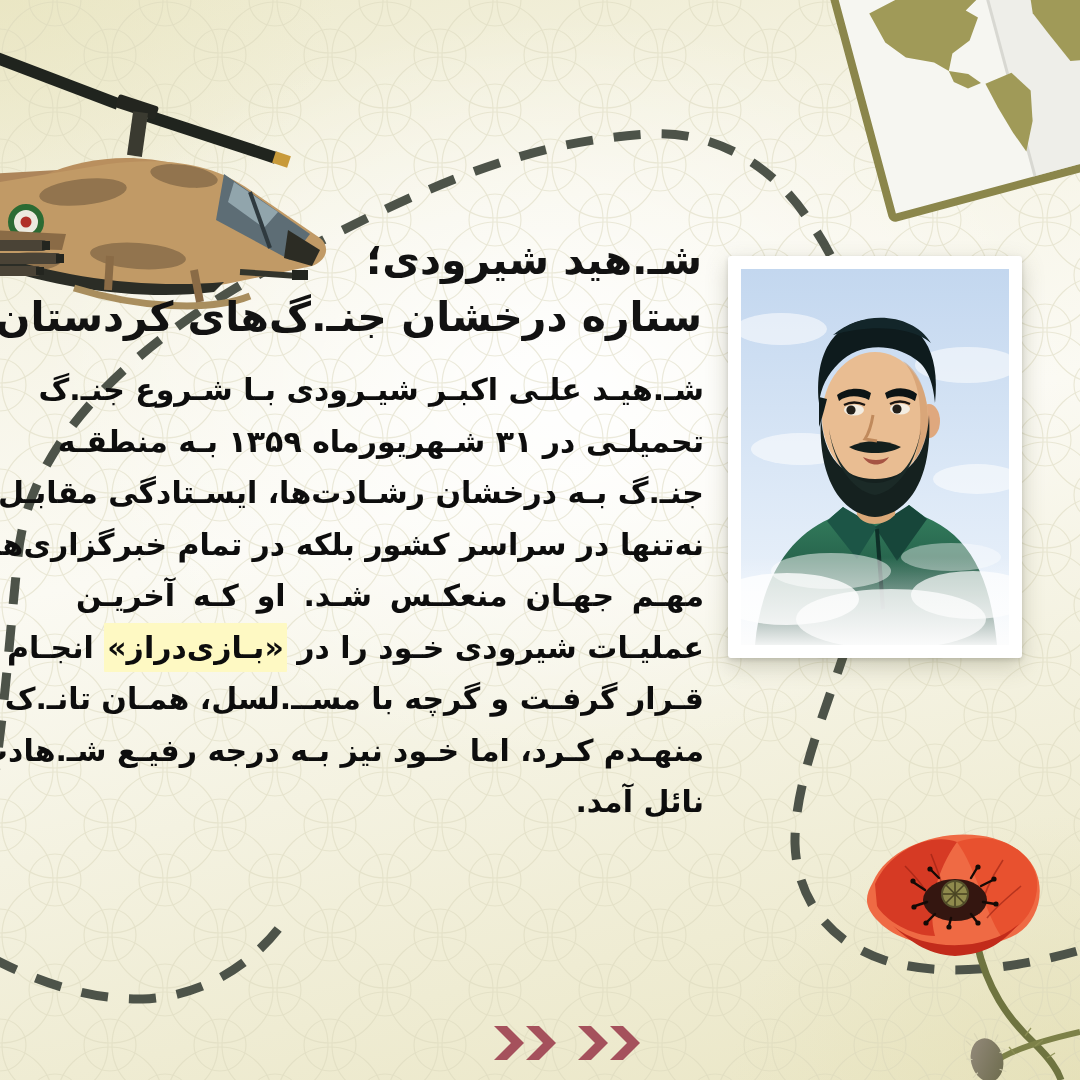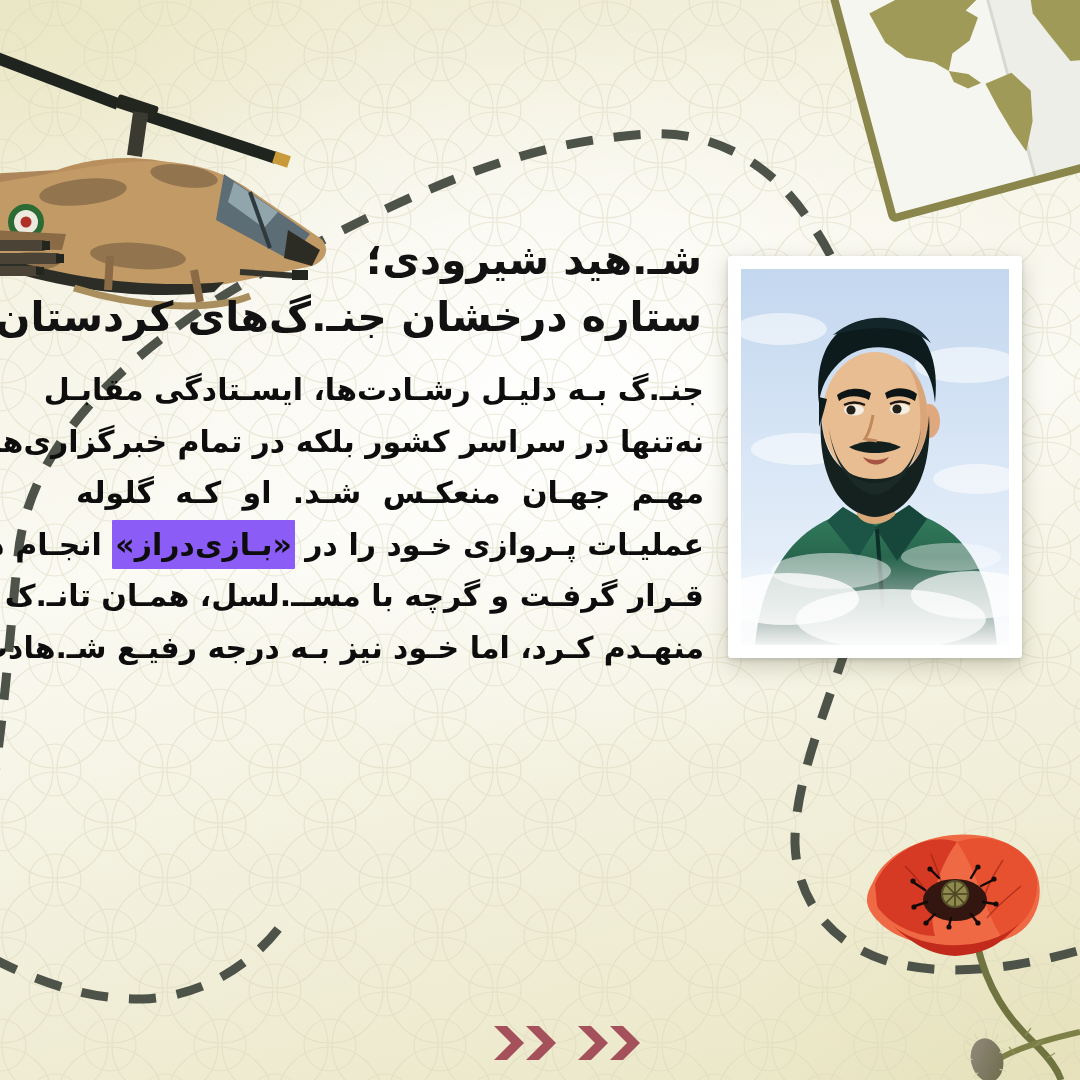--- a/index.html
+++ b/index.html
@@ -28,21 +28,21 @@
   }
   .body-block{
     position:absolute;left:76px;top:364px;width:628px;z-index:5;
     direction:rtl;color:#0d0d0d;font-weight:bold;font-size:30px;line-height:51.5px;
   }
   .body-line{
     text-align:justify;text-align-last:justify;-moz-text-align-last:justify;
     white-space:nowrap;
   }
   .body-line.last{text-align-last:right;-moz-text-align-last:right;}
-  .hl{background:#8b5cf6;padding:7px 3px;border-radius:1px;}
+  .hl{background:#fef9c3;padding:7px 3px;border-radius:1px;}
   .portrait-card{
     position:absolute;left:728px;top:256px;width:294px;height:402px;z-index:6;
     background:#ffffff;border-radius:3px;box-sizing:border-box;padding:13px;
     box-shadow:0 8px 22px rgba(95,92,60,.28),0 2px 5px rgba(0,0,0,.14);
   }
   .portrait-card svg{width:100%;height:100%;}
   .poppy{position:absolute;left:835px;top:826px;z-index:7;}
   .chevrons{position:absolute;left:494px;top:1026px;z-index:8;}
 </style>
 </head>
@@ -152,26 +152,29 @@
     <path d="M258 140 l8 -2 4 12 -8 4 Z"></path>
   </g>
 </svg>
 
 <div class="title-block">
   <div>شـ.هید شیرودی؛</div>
   <div>ستاره درخشان جنـ.گ‌های کردستان</div>
 </div>
 
 <div class="body-block">
-  <div class="body-line">جنـ.گ بـه دلیـل رشـادت‌ها، ایسـتادگی مقابـل</div>
+  <div class="body-line">شـ.هیـد علـی اکبـر شیـرودی بـا شـروع جنـ.گ</div>
+  <div class="body-line">تحمیلـی در ۳۱ شـهریورماه ۱۳۵۹ بـه منطقـه</div>
+  <div class="body-line">جنـ.گ بـه درخشان رشـادت‌ها، ایسـتادگی مقابـل</div>
   <div class="body-line">نه‌تنها در سراسر کشور بلکه در تمام خبرگزاری‌های</div>
-  <div class="body-line">مهـم جهـان منعکـس شـد. او کـه گلوله</div>
-  <div class="body-line"><span>عملیـات پـروازی خـود را در </span><span class="hl">«بـازی‌دراز»</span><span> انجـام داد</span></div>
+  <div class="body-line">مهـم جهـان منعکـس شـد. او کـه آخریـن</div>
+  <div class="body-line"><span>عملیـات شیرودی خـود را در </span><span class="hl">«بـازی‌دراز»</span><span> انجـام داد</span></div>
   <div class="body-line">قـرار گرفـت و گرچه با مســ.لسل، همـان تانـ.ک را</div>
   <div class="body-line">منهـدم کـرد، اما خـود نیز بـه درجه رفیـع شـ.هادت</div>
+  <div class="body-line last">نائل آمد.</div>
 </div>
 
 <div class="portrait-card">
   <svg viewBox="0 0 268 376">
     <defs>
       <linearGradient id="sky" x1="0" y1="0" x2="0" y2="1">
         <stop offset="0" stop-color="#c3d7ef"></stop>
           <stop offset="0.6" stop-color="#dde9f7"></stop>
           <stop offset="1" stop-color="#eef4fb"></stop>
       </linearGradient>

